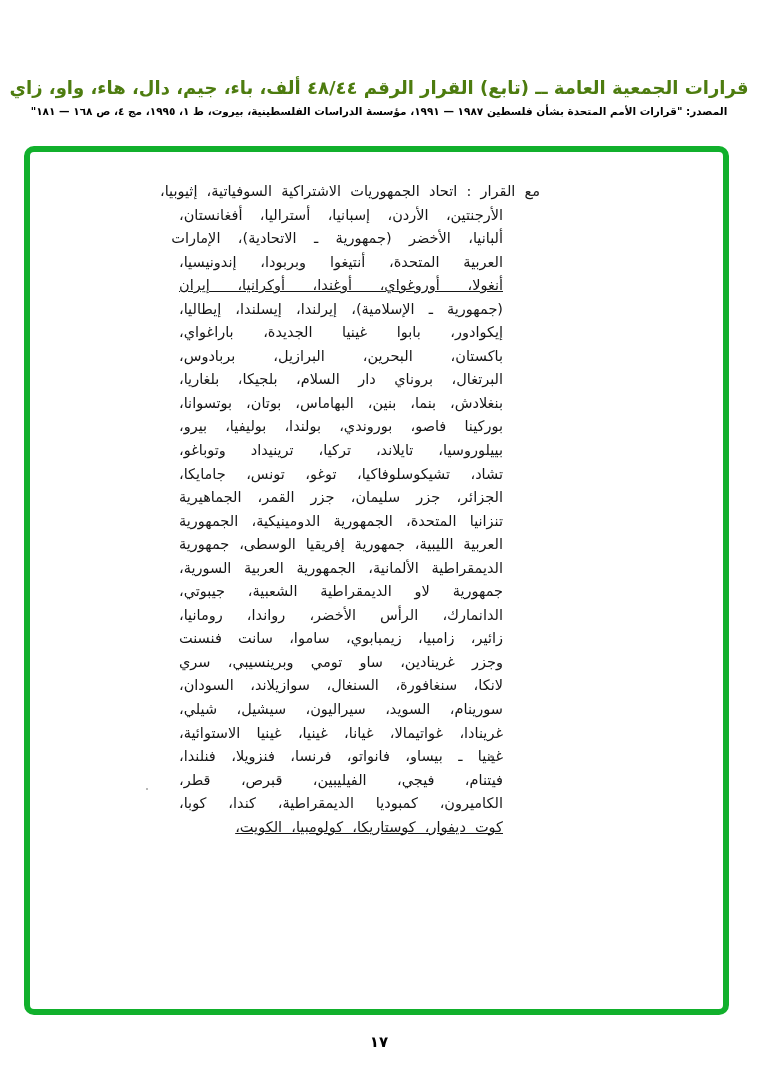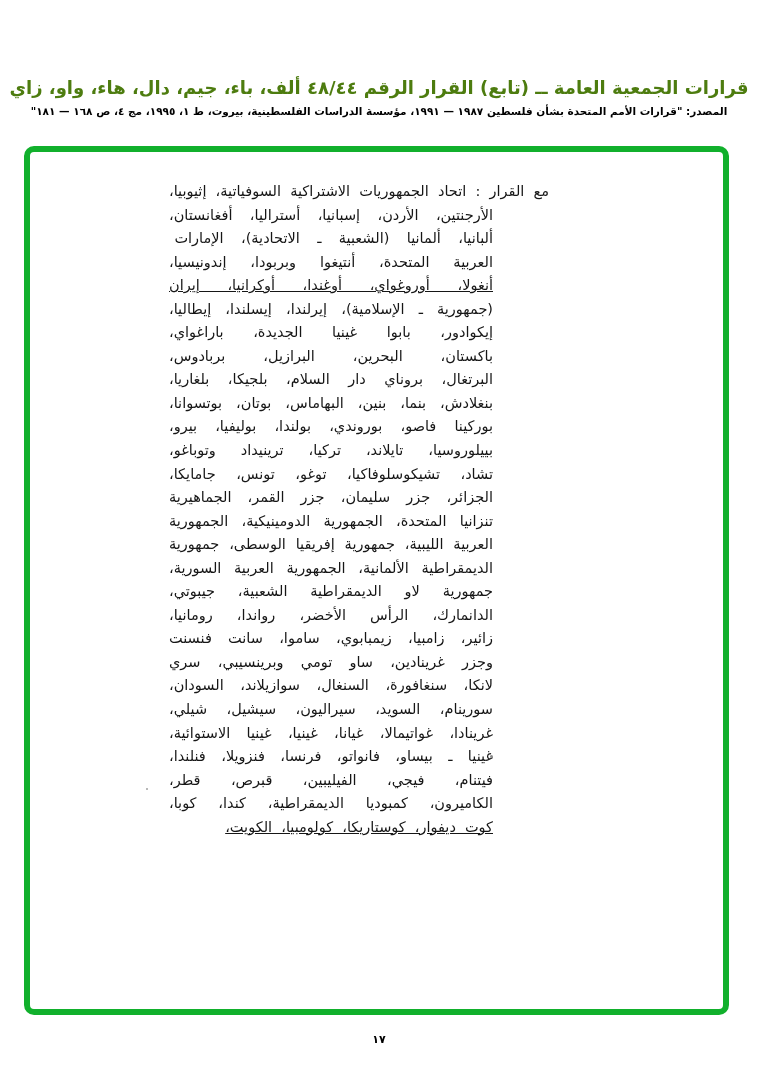--- a/index.html
+++ b/index.html
@@ -22,34 +22,34 @@
   }
   .green-frame {
     position: absolute; left: 24px; top: 146px;
     width: 705px; height: 869px;
     border: 6px solid #11b02c;
     border-radius: 10px;
     box-sizing: border-box;
     background: transparent;
   }
   .text-block {
-    position: absolute; top: 180px; right: 209px; width: 380px;
+    position: absolute; top: 180px; right: 218px; width: 380px;
     direction: rtl;
     font-size: 14.5px; line-height: 23.55px;
     color: #161616;
   }
   .jline {
     white-space: nowrap;
     text-align: right;
-    margin-right: 56px; 
+    margin-right: 37px; 
   }
   .jline.first { margin-right: 0; }
   .page-number {
     position: absolute; top: 1033px; left: 0; width: 100%;
-    text-align: center; font-weight: bold; font-size: 11px; color: #000;
+    text-align: center; font-weight: bold; font-size: 15px; color: #000;
   }
   .artifact { position: absolute; border-radius: 50%; }
   .a1 { left: 490px; top: 755px; width: 3px; height: 3px; background: #8a8a8a; }
   .a2 { left: 146px; top: 788px; width: 2px; height: 2px; background: #a0a0a0; }
 </style>
 </head>
 <body>
 
 <div>
 
@@ -60,21 +60,21 @@
   <div class="green-frame" style="border-color: rgb(17, 176, 44);"></div>
 
   <div class="text-block">
     <div class="jline first" style="word-spacing: 4.56696px;">
       <span>مع القرار</span>
       <span>:</span>
       <span>اتحاد الجمهوريات الاشتراكية السوفياتية، إثيوبيا،</span>
     </div>
 
   <div class="jline" style="word-spacing: 12.7344px;">الأرجنتين، الأردن، إسبانيا، أستراليا، أفغانستان،</div>
-      <div class="jline" style="word-spacing: 12.8px;">ألبانيا، ألمانيا (الشعبية ـ الاتحادية)، الإمارات</div>
+      <div class="jline" style="word-spacing: 12.8px;">ألبانيا، الأخضر (جمهورية ـ الاتحادية)، الإمارات</div>
       <div class="jline" style="word-spacing: 19.2305px;">العربية المتحدة، أنتيغوا وبربودا، إندونيسيا،</div>
       <div class="jline" style="word-spacing: 23.0938px; text-decoration: underline;">أنغولا، أوروغواي، أوغندا، أوكرانيا، إيران</div>
       <div class="jline" style="word-spacing: 9.48438px;">(جمهورية ـ الإسلامية)، إيرلندا، إيسلندا، إيطاليا،</div>
       <div class="jline" style="word-spacing: 24.9336px;">إيكوادور، بابوا غينيا الجديدة، باراغواي،</div>
       <div class="jline" style="word-spacing: 33.3125px;">باكستان، البحرين، البرازيل، بربادوس،</div>
       <div class="jline" style="word-spacing: 13.875px;">البرتغال، بروناي دار السلام، بلجيكا، بلغاريا،</div>
       <div class="jline" style="word-spacing: 9.34062px;">بنغلادش، بنما، بنين، البهاماس، بوتان، بوتسوانا،</div>
       <div class="jline" style="word-spacing: 13.4906px;">بوركينا فاصو، بوروندي، بولندا، بوليفيا، بيرو،</div>
       <div class="jline" style="word-spacing: 20.3281px;">بييلوروسيا، تايلاند، تركيا، ترينيداد وتوباغو،</div>
       <div class="jline" style="word-spacing: 15.8242px;">تشاد، تشيكوسلوفاكيا، توغو، تونس، جامايكا،</div>

